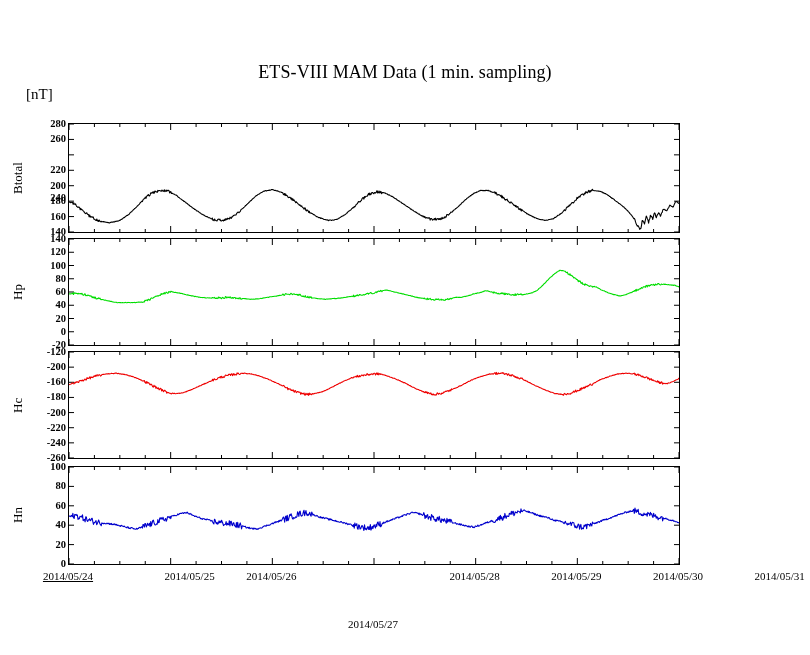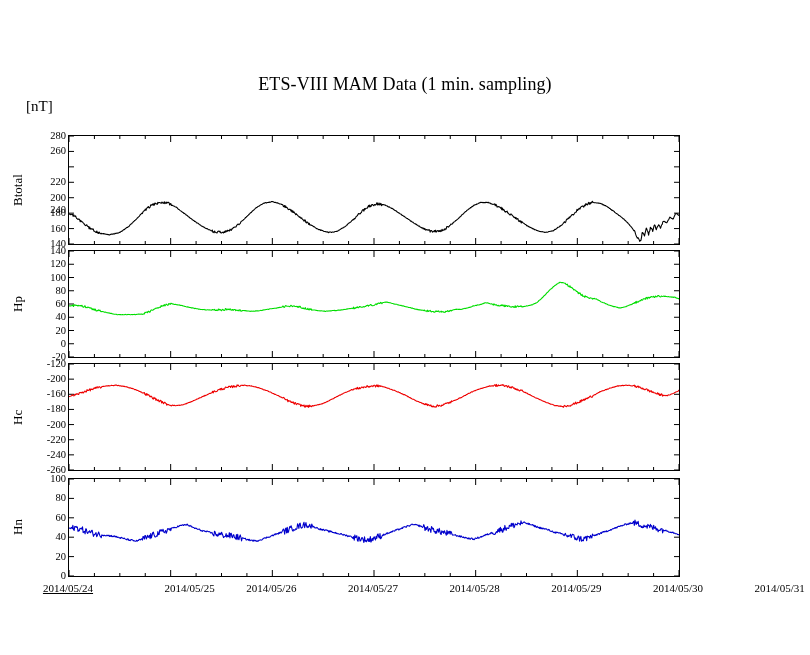--- a/index.html
+++ b/index.html
@@ -7,21 +7,21 @@
     background: #ffffff;
   }
   body {
     width: 810px; height: 655px;
     position: relative;
     font-family: "Liberation Serif", "DejaVu Serif", serif;
     color: #000000;
     overflow: hidden;
   }
   #figure {
-    position: absolute; left: 0; top: 12px;
+    position: absolute; left: 0; top: 0;
     width: 810px; height: 465px;
   }
   .title {
     position: absolute;
     left: 0; top: 62px; width: 810px;
     text-align: center;
     font-size: 18px;
     letter-spacing: 0.1px;
   }
   .unit-label {
@@ -75,20 +75,21 @@
     width: 44px;
     text-align: right;
     font-size: 10.5px;
     line-height: 10px;
     transform: translateY(-5px);
   }
   .ytick-col {
     position: absolute;
     width: 46px;
     left: 20px;
+    font-weight: bold;
   }
   .xtick-label {
     position: absolute;
     top: 570px;
     font-size: 11px;
     text-align: center;
     width: 90px;
     transform: translateX(-45px);
   }
 </style>
@@ -424,20 +425,20 @@
         <div class="ytick" style="top: 59.2px;">40</div>
         <div class="ytick" style="top: 78.6px;">20</div>
         <div class="ytick" style="top: 98px;">0</div>
       </div>
       <div class="ylabel" style="top: 466px; height: 99px; left: 10px;">Hn</div>
     </div>
   <div id="xticks-host">
       <div class="xtick-label" style="left: 68px; text-decoration: underline;">2014/05/24</div>
       <div class="xtick-label" style="left: 169.667px; text-align: right;">2014/05/25</div>
       <div class="xtick-label" style="left: 271.333px;">2014/05/26</div>
-      <div class="xtick-label" style="left: 373px;">2014/05/27</div>
+      <div class="xtick-label" style="left: 373px; margin-top: 48px;">2014/05/27</div>
       <div class="xtick-label" style="left: 474.667px;">2014/05/28</div>
       <div class="xtick-label" style="left: 576.333px;">2014/05/29</div>
       <div class="xtick-label" style="left: 678px;">2014/05/30</div>
       <div class="xtick-label" style="left: 779.667px;">2014/05/31</div>
     </div>
 
 </div>
 
 </body></html>

